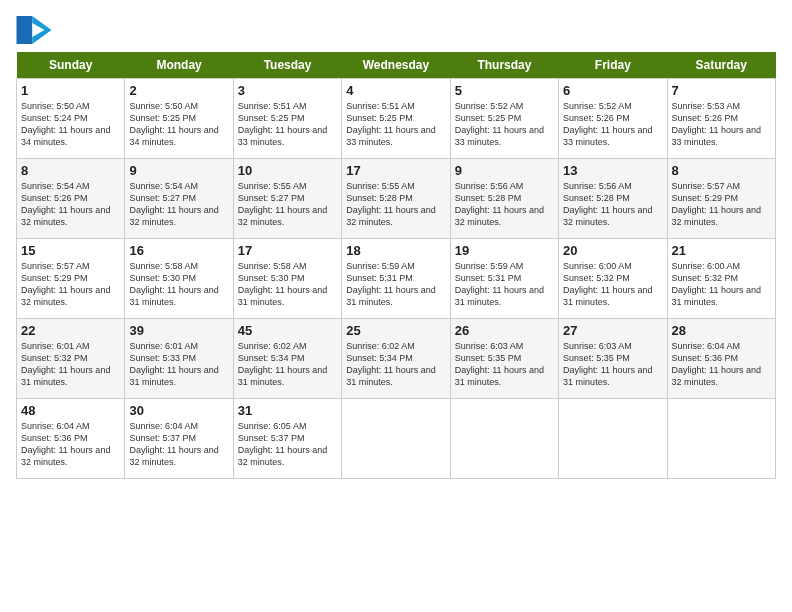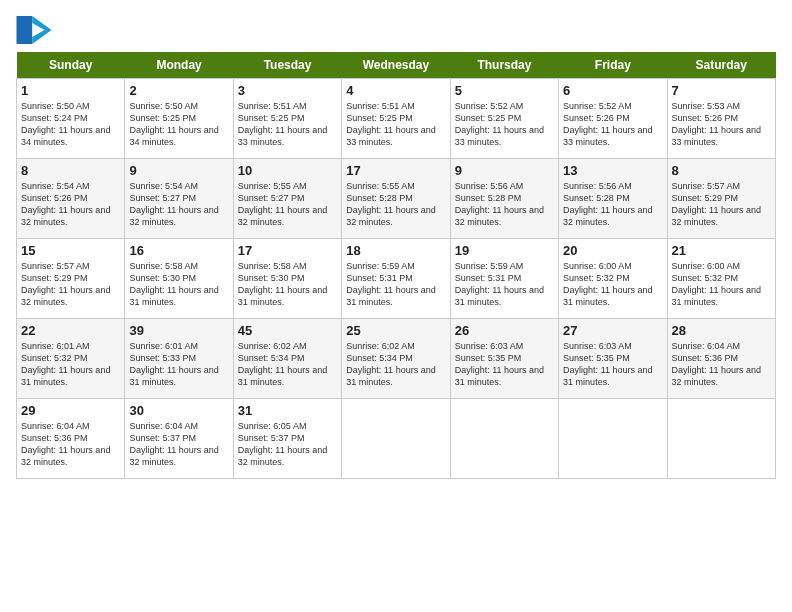--- a/index.html
+++ b/index.html
@@ -349,21 +349,21 @@
         <span class="day-num">28</span>
         <div class="day-info">
           Sunrise: 6:04 AM<br>
           Sunset: 5:36 PM<br>
           Daylight: 11 hours and 32 minutes.
         </div>
       </td>
       </tr>
       <tr>
         <td>
-        <span class="day-num">29</span>
+        <span class="day-num">48</span>
         <div class="day-info">
           Sunrise: 6:04 AM<br>
           Sunset: 5:36 PM<br>
           Daylight: 11 hours and 32 minutes.
         </div>
       </td>
         <td>
         <span class="day-num">30</span>
         <div class="day-info">
           Sunrise: 6:04 AM<br>

